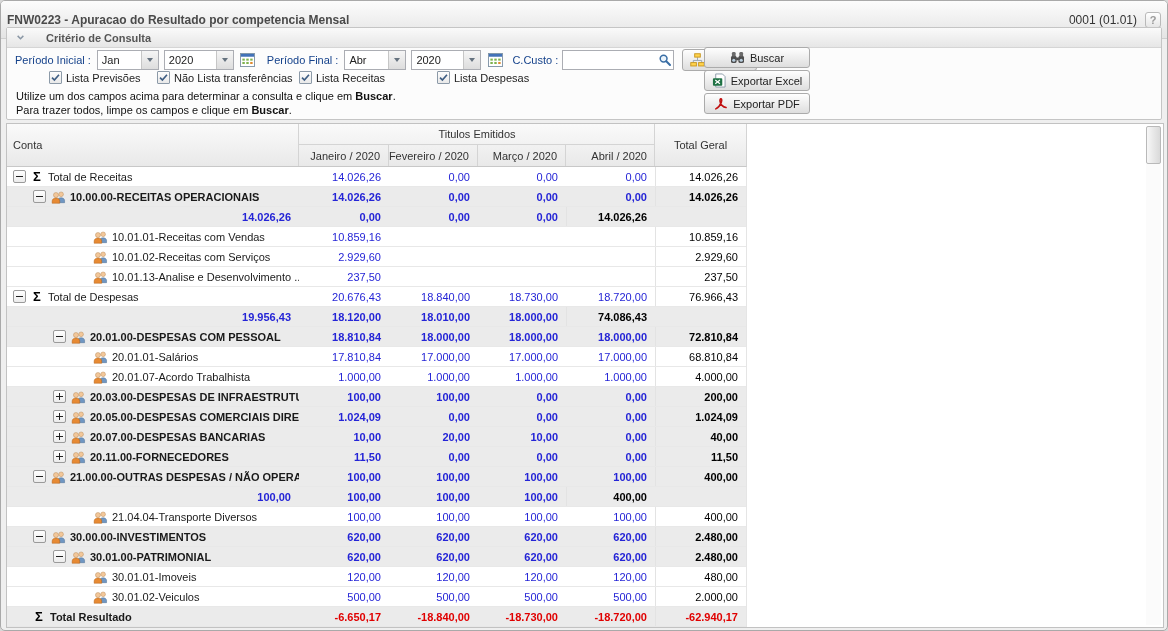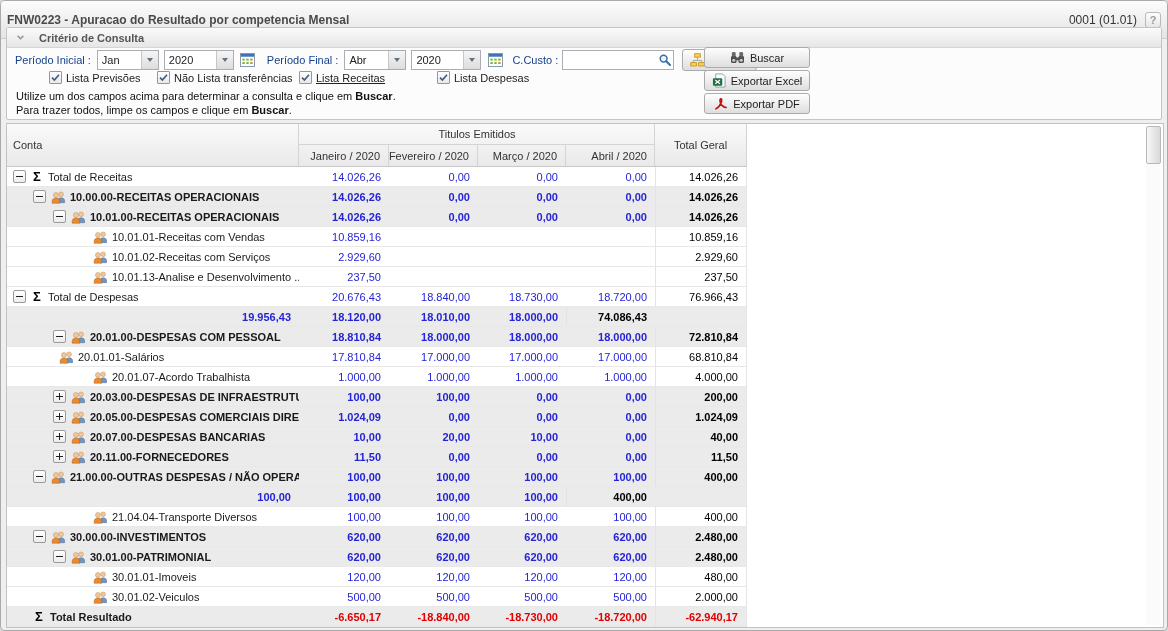--- a/index.html
+++ b/index.html
@@ -27,21 +27,21 @@
     background:linear-gradient(#FFF,#E6E6E6); color:#9A9A9A; font-weight:bold;
     text-align:center; line-height:14px; cursor:pointer;
   }
   
   .criteria {
     position:absolute; left:5px; top:26px; width:1156px; height:93px;
     border:1px solid #C5C5C5; border-radius:2px; background:#FCFCFC;
   }
   .panel-header {
     height:20px; background:linear-gradient(#FAFAFA,#E6E6E6);
-    border-bottom:1px solid #D5D5D5; display:flex; align-items:center; gap:12px;
+    border-bottom:1px solid #D5D5D5; display:flex; align-items:center; gap:19px;
     padding:0 7px; font-weight:bold; color:#555; cursor:pointer;text-align:right;
   }
   .panel-body { position:relative; height:71px; }
   .crit-row1 { position:absolute; top:1px; left:0; right:0; height:22px; display:flex; align-items:center; }
   .flabel { color:#15428B; white-space:nowrap; }
   .combo {
     display:flex; align-items:center; height:20px; width:62px;
     border:1px solid #ABADB3; background:#fff; cursor:pointer;
   }
   .combo.year { width:70px; }
@@ -239,21 +239,21 @@
             <span class="cb-label">Lista Previsões</span>
           </span>
           <span class="cb-item" style="left: 150px;">
             <span class="cb">
               <svg width="11" height="11" viewBox="0 0 12 12">
                 <path d="M2.2 6.2L4.8 8.8 9.8 3" fill="none" stroke="#3F5E84" stroke-width="1.8"></path>
               </svg>
             </span>
             <span class="cb-label">Não Lista transferências</span>
           </span>
-          <span class="cb-item" style="left: 292px; text-decoration: underline;">
+          <span class="cb-item" style="left: 292px;">
             <span class="cb">
               <svg width="11" height="11" viewBox="0 0 12 12">
                 <path d="M2.2 6.2L4.8 8.8 9.8 3" fill="none" stroke="#3F5E84" stroke-width="1.8"></path>
               </svg>
             </span>
             <span class="cb-label">Lista Receitas</span>
           </span>
           <span class="cb-item" style="left: 430px;">
             <span class="cb">
               <svg width="11" height="11" viewBox="0 0 12 12">
@@ -342,32 +342,20 @@
             </span>
             <span>10.00.00-RECEITAS OPERACIONAIS</span>
           </div>
           <div class="cell num v">14.026,26</div>
           <div class="cell num v">0,00</div>
           <div class="cell num v">0,00</div>
           <div class="cell num v">0,00</div>
           <div class="cell num total">14.026,26</div>
         </div>
         <div class="grow gray bold">
-          <div class="cell conta" style="padding-left: 46px;">
-            <span class="exp"></span>
-            <span class="gicon">
-              <svg width="15" height="14" viewBox="0 0 16 15">
-                <circle cx="10.8" cy="4.6" r="2.5" fill="#F2C79A" stroke="#B78A58" stroke-width="0.5"></circle>
-                <path d="M7 13.6v-2.3c0-1.7 1.7-3 3.8-3s3.7 1.3 3.7 3v2.3z" fill="#6F96C2" stroke="#46688F" stroke-width="0.5"></path>
-                <circle cx="5.3" cy="5.4" r="2.7" fill="#F2C79A" stroke="#B78A58" stroke-width="0.5"></circle>
-                <path d="M1.2 14.2v-2.4c0-1.8 1.8-3.2 4.1-3.2s4 1.4 4 3.2v2.4z" fill="#E78A33" stroke="#AF5C12" stroke-width="0.5"></path>
-              </svg>
-            </span>
-            <span>10.01.00-RECEITAS OPERACIONAIS</span>
-          </div>
           <div class="cell num v">14.026,26</div>
           <div class="cell num v">0,00</div>
           <div class="cell num v">0,00</div>
           <div class="cell num v">0,00</div>
           <div class="cell num total">14.026,26</div>
         </div>
         <div class="grow">
           <div class="cell conta" style="padding-left: 85px;">
             <span class="gicon">
               <svg width="15" height="14" viewBox="0 0 16 15">
@@ -453,21 +441,21 @@
             </span>
             <span>20.01.00-DESPESAS COM PESSOAL</span>
           </div>
           <div class="cell num v">18.810,84</div>
           <div class="cell num v">18.000,00</div>
           <div class="cell num v">18.000,00</div>
           <div class="cell num v">18.000,00</div>
           <div class="cell num total">72.810,84</div>
         </div>
         <div class="grow">
-          <div class="cell conta" style="padding-left: 51px;">
+          <div class="cell conta" style="padding-left: 85px;">
             <span class="gicon">
               <svg width="15" height="14" viewBox="0 0 16 15">
                 <circle cx="10.8" cy="4.6" r="2.5" fill="#F2C79A" stroke="#B78A58" stroke-width="0.5"></circle>
                 <path d="M7 13.6v-2.3c0-1.7 1.7-3 3.8-3s3.7 1.3 3.7 3v2.3z" fill="#6F96C2" stroke="#46688F" stroke-width="0.5"></path>
                 <circle cx="5.3" cy="5.4" r="2.7" fill="#F2C79A" stroke="#B78A58" stroke-width="0.5"></circle>
                 <path d="M1.2 14.2v-2.4c0-1.8 1.8-3.2 4.1-3.2s4 1.4 4 3.2v2.4z" fill="#E78A33" stroke="#AF5C12" stroke-width="0.5"></path>
               </svg>
             </span>
             <span>20.01.01-Salários</span>
           </div>

